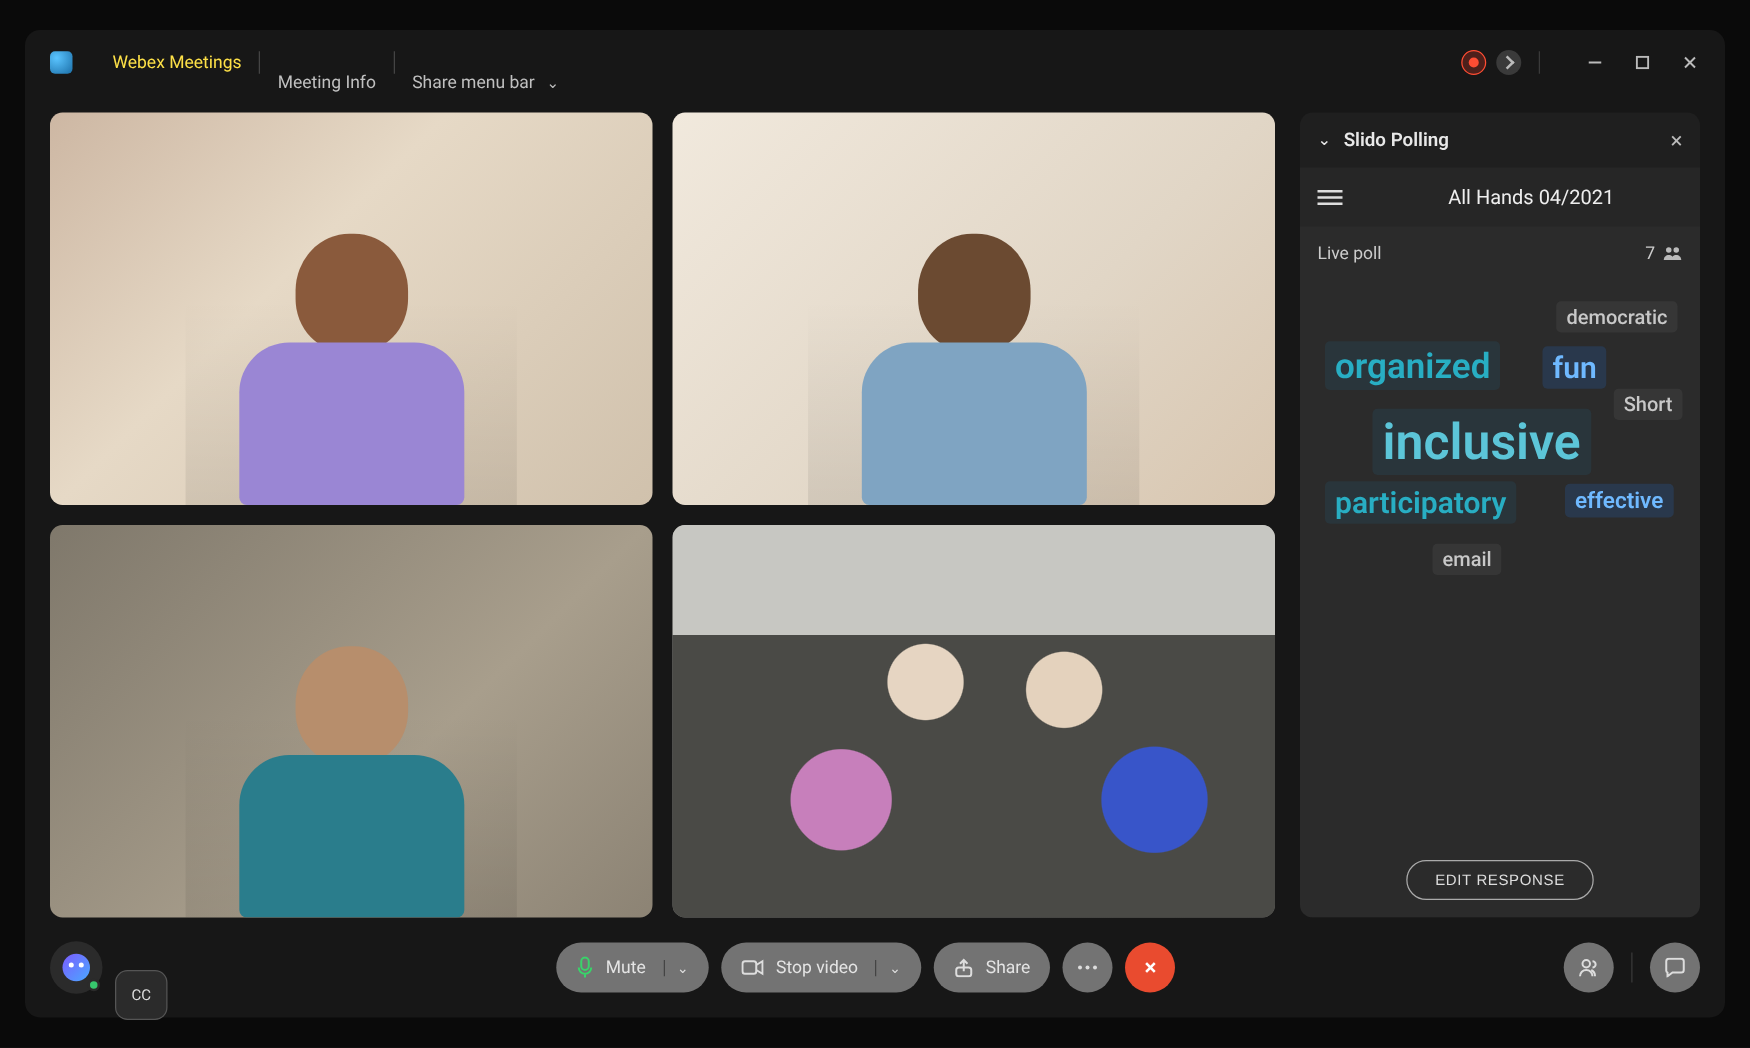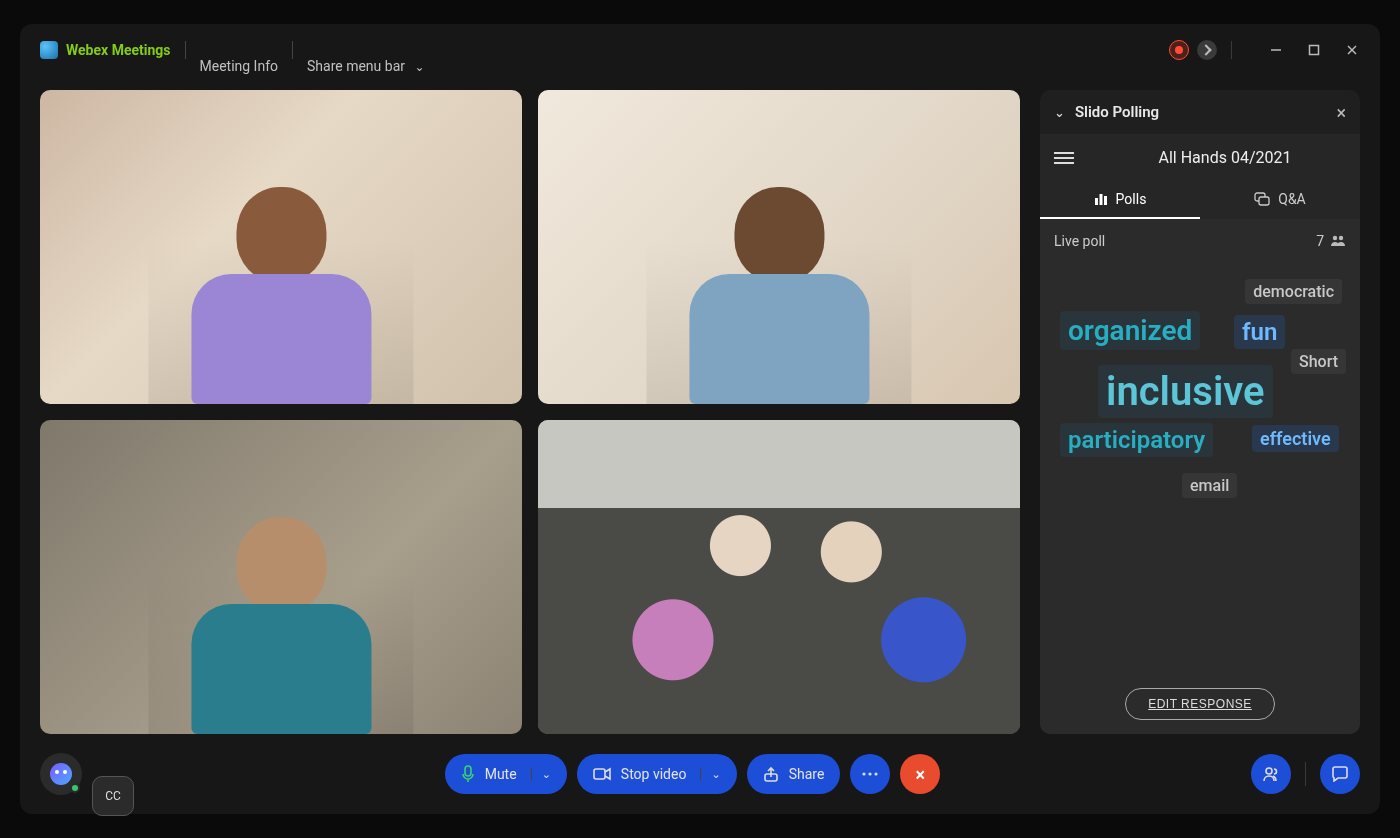--- a/index.html
+++ b/index.html
@@ -31,21 +31,21 @@
     padding: 0 20px;
     font-size: 14px;
     color: #c8c8c8;
   }
   .titlebar .app-icon {
     width: 18px; height: 18px;
     border-radius: 4px;
     background: radial-gradient(circle at 30% 30%, #5ac4ff, #1b6fa8);
     margin-right: 8px;
   }
-  .titlebar .app-name { font-weight: 700; color: #84cc16; }
+  .titlebar .app-name { font-weight: 400; color: #fde047; margin-left: 24px; }
   .titlebar .sep { width: 1px; height: 18px; background: #444; margin: 0 14px; }
   .titlebar .link { color: #c0c0c0; cursor: pointer; margin-top: 31px; }
   .titlebar .chev { margin-left: 6px; font-size: 12px; display:inline-block; }
   .titlebar .spacer { flex: 1; }
   .titlebar .circle-btn {
     width: 20px; height: 20px; border-radius: 50%;
     display: flex; align-items: center; justify-content: center;
     margin-left: 8px; cursor: pointer;
   }
   .titlebar .circle-rec { background: rgba(240,60,40,.25); border:1px solid #ff4d33;}
@@ -128,31 +128,31 @@
   }
   .word.big   { font-size:40px; color:#5cc5d8; }
   .word.med   { font-size:28px; }
   .word.small { font-size:16px; background:rgba(60,60,60,.7); color:#c8c8c8; font-weight:500;}
   .word.bright{ color:#6fb9ff; background:rgba(40,70,110,.5);}
   .word.teal  { color:#28aec3;}
   .edit-btn {
     align-self:center;
     border:1px solid #aaa; color:#ddd; background:transparent;
     padding:8px 22px; border-radius:22px; font-size:12px; letter-spacing:.5px;
-    cursor:pointer; margin-top:20px;text-decoration:underline;
+    cursor:pointer; margin-top:20px;
   }
   
   .toolbar {
     height:80px;
     display:flex; align-items:center; padding:0 20px;
   }
   .toolbar .left-cluster, .toolbar .right-cluster { display:flex; align-items:center; gap:10px;}
   .toolbar .center-cluster { flex:1; display:flex; align-items:center; justify-content:center; gap:10px;}
   .pill {
-    background:#1d4ed8; border-radius:22px; height:40px;
+    background:#737373; border-radius:22px; height:40px;
     display:flex; align-items:center; padding:0 16px; gap:10px;
     font-size:14px; color:#e4e4e4; cursor:pointer;
   }
   .pill.icon-only { padding:0; width:40px; justify-content:center;}
   .pill .caret { font-size:11px; margin-left:4px; border-left:1px solid #444; padding-left:10px;}
   .pill.red { background:#e94b2f;}
   .pill.red .xicon { color:#fff; font-size:18px; font-weight:600;}
   .assistant-icon {
     width:42px;height:42px; border-radius:50%; background:#2b2b2b;
     display:flex;align-items:center;justify-content:center; cursor:pointer; position:relative;
@@ -260,37 +260,20 @@
         <span class="close">×</span>
       </div>
       <div class="panel-sub">
         <div class="ham">
             <span></span>
             <span></span>
             <span></span>
           </div>
         <div class="event-title">All Hands 04/2021</div>
       </div>
-      <div class="tabs">
-        <div class="tab active">
-          <svg width="14" height="14" viewBox="0 0 14 14">
-              <rect x="1" y="6" width="3" height="7" fill="#fff"></rect>
-              <rect x="5.5" y="2" width="3" height="11" fill="#fff"></rect>
-              <rect x="10" y="4" width="3" height="9" fill="#fff"></rect>
-            </svg>
-          <span>Polls</span>
-        </div>
-        <div class="tab">
-          <svg width="16" height="14" viewBox="0 0 16 14">
-              <rect x="1" y="1" width="10" height="8" rx="2" fill="none" stroke="#ccc" stroke-width="1.3"></rect>
-              <rect x="5" y="5" width="10" height="8" rx="2" fill="#262626" stroke="#ccc" stroke-width="1.3"></rect>
-            </svg>
-          <span>Q&amp;A</span>
-        </div>
-      </div>
       <div class="poll-body">
         <div class="poll-top">
           <span>Live poll</span>
           <span class="count">
             <span>7</span>
             <svg width="16" height="12" viewBox="0 0 16 12">
                 <circle cx="5" cy="3" r="2.2" fill="#bbb"></circle>
                 <circle cx="11" cy="3" r="2.2" fill="#bbb"></circle>
                 <path d="M1 11c0-2.4 1.9-4 4-4s4 1.6 4 4" fill="#bbb"></path>
                 <path d="M7 11c0-2.4 1.9-4 4-4s4 1.6 4 4" fill="#bbb"></path>
@@ -298,21 +281,21 @@
           </span>
         </div>
         <div class="wordcloud">
           <span class="word small" style="top:0;right:4px;">democratic</span>
           <span class="word med teal" style="top:32px;left:6px;">organized</span>
           <span class="word med bright" style="top:36px;left:180px;font-size:24px;">fun</span>
           <span class="word small" style="top:70px;right:0;">Short</span>
           <span class="word big" style="top:86px;left:44px;">inclusive</span>
           <span class="word med teal" style="top:144px;left:6px;font-size:24px;">participatory</span>
           <span class="word bright" style="top:146px;left:198px;font-size:18px;">effective</span>
-          <span class="word small" style="top:194px;left:92px;margin-left:36px;">email</span>
+          <span class="word small" style="top:194px;left:92px;">email</span>
         </div>
         <button class="edit-btn">EDIT RESPONSE</button>
       </div>
     </div>
   </div>
 
   <div class="toolbar">
     <div class="left-cluster">
       <div class="assistant-icon">
         <div class="assistant-face"></div>

